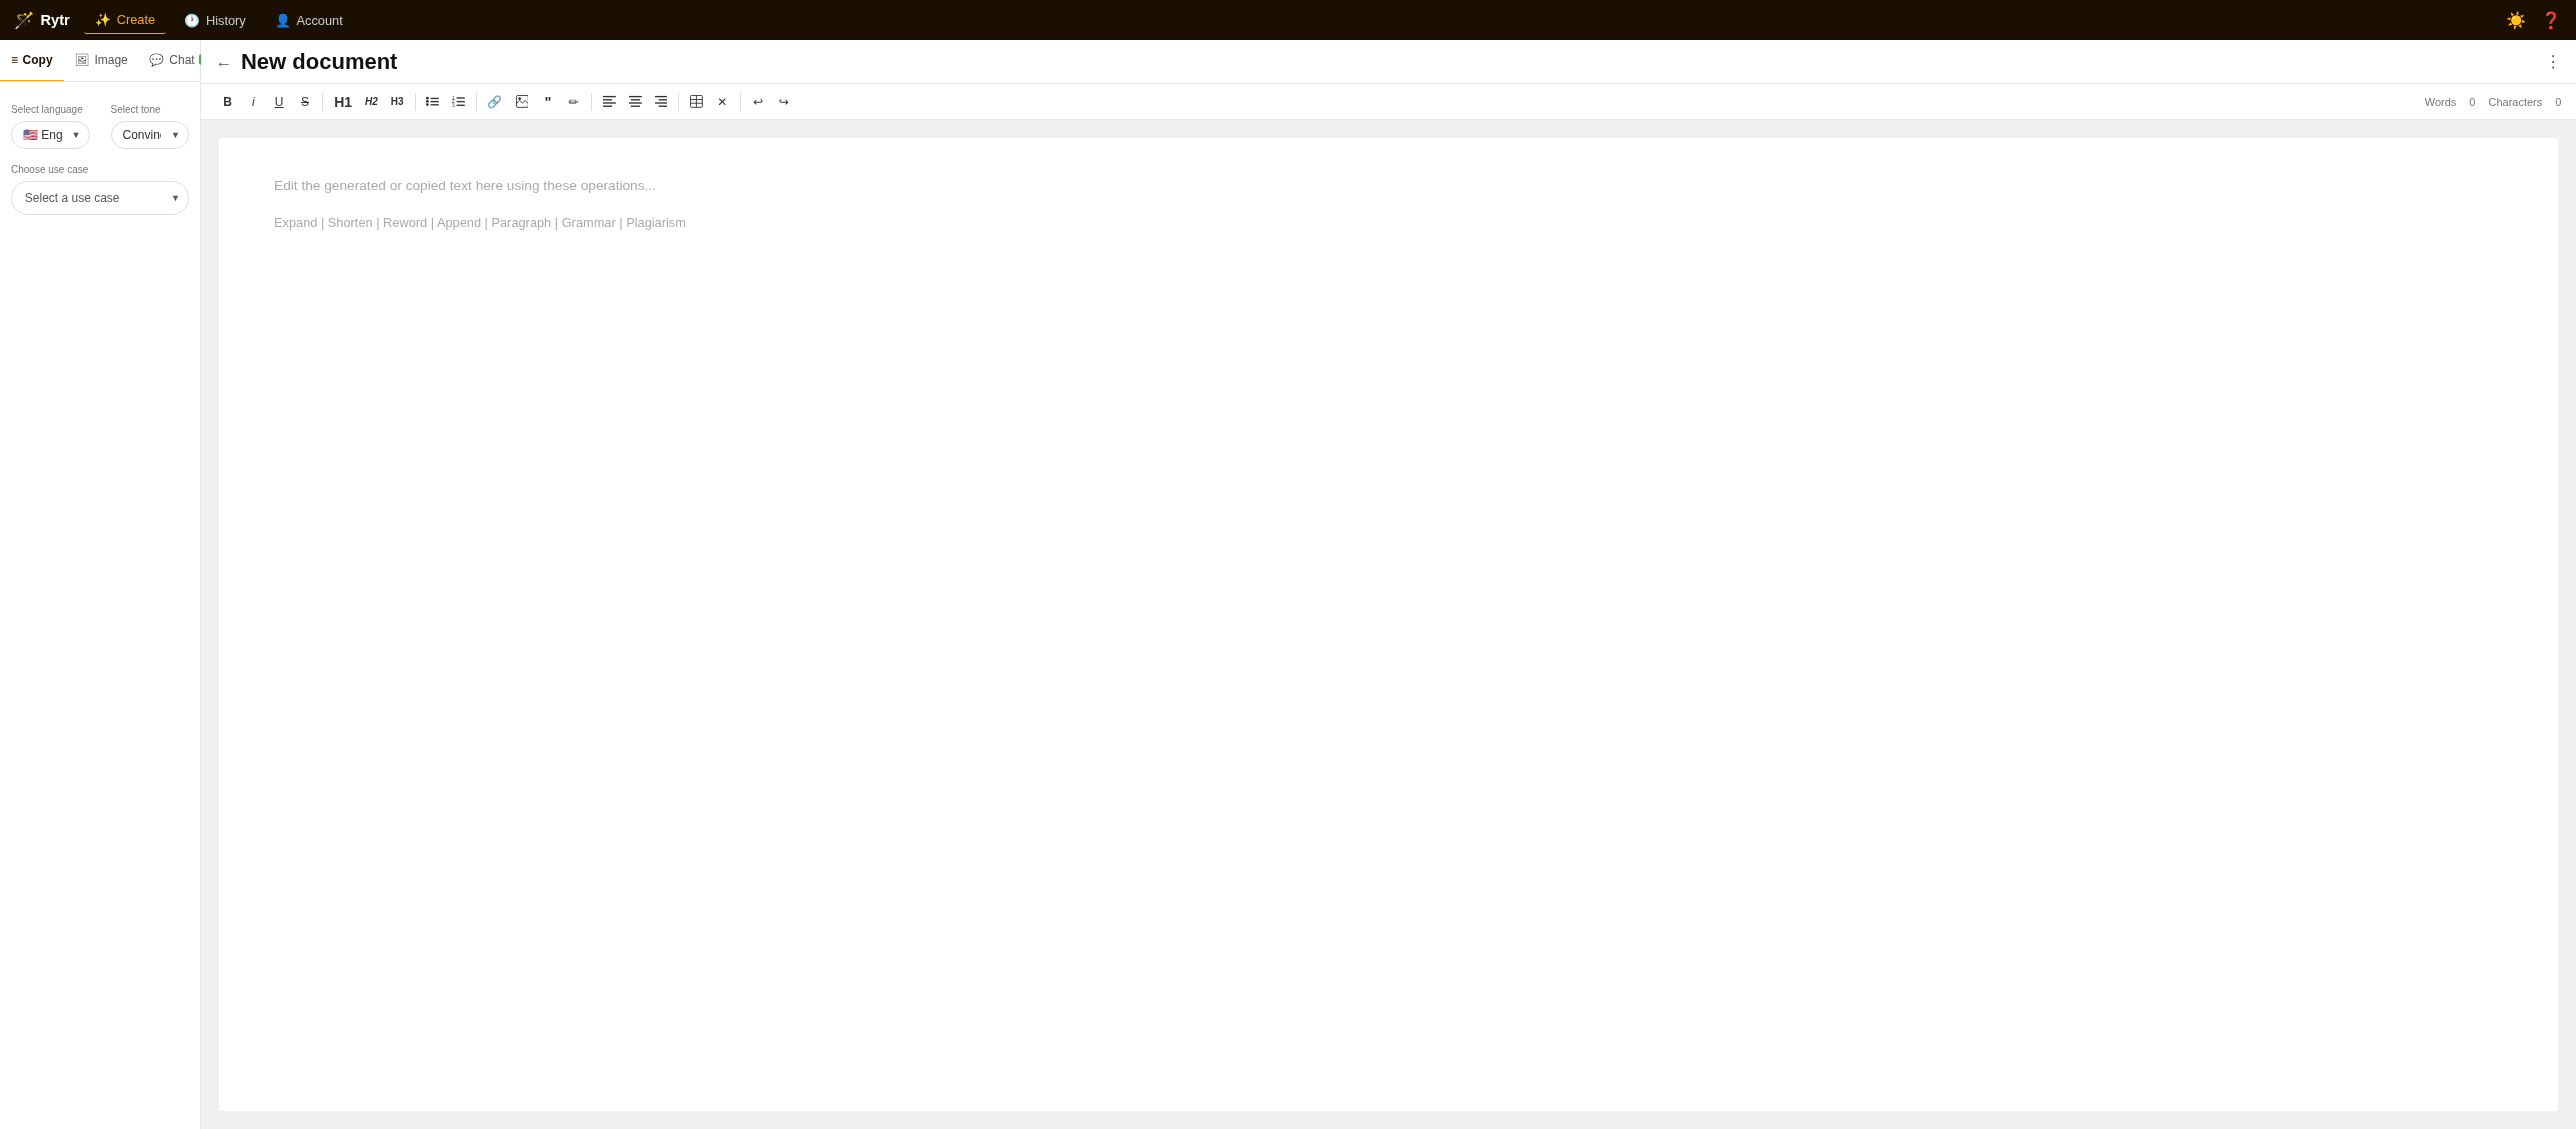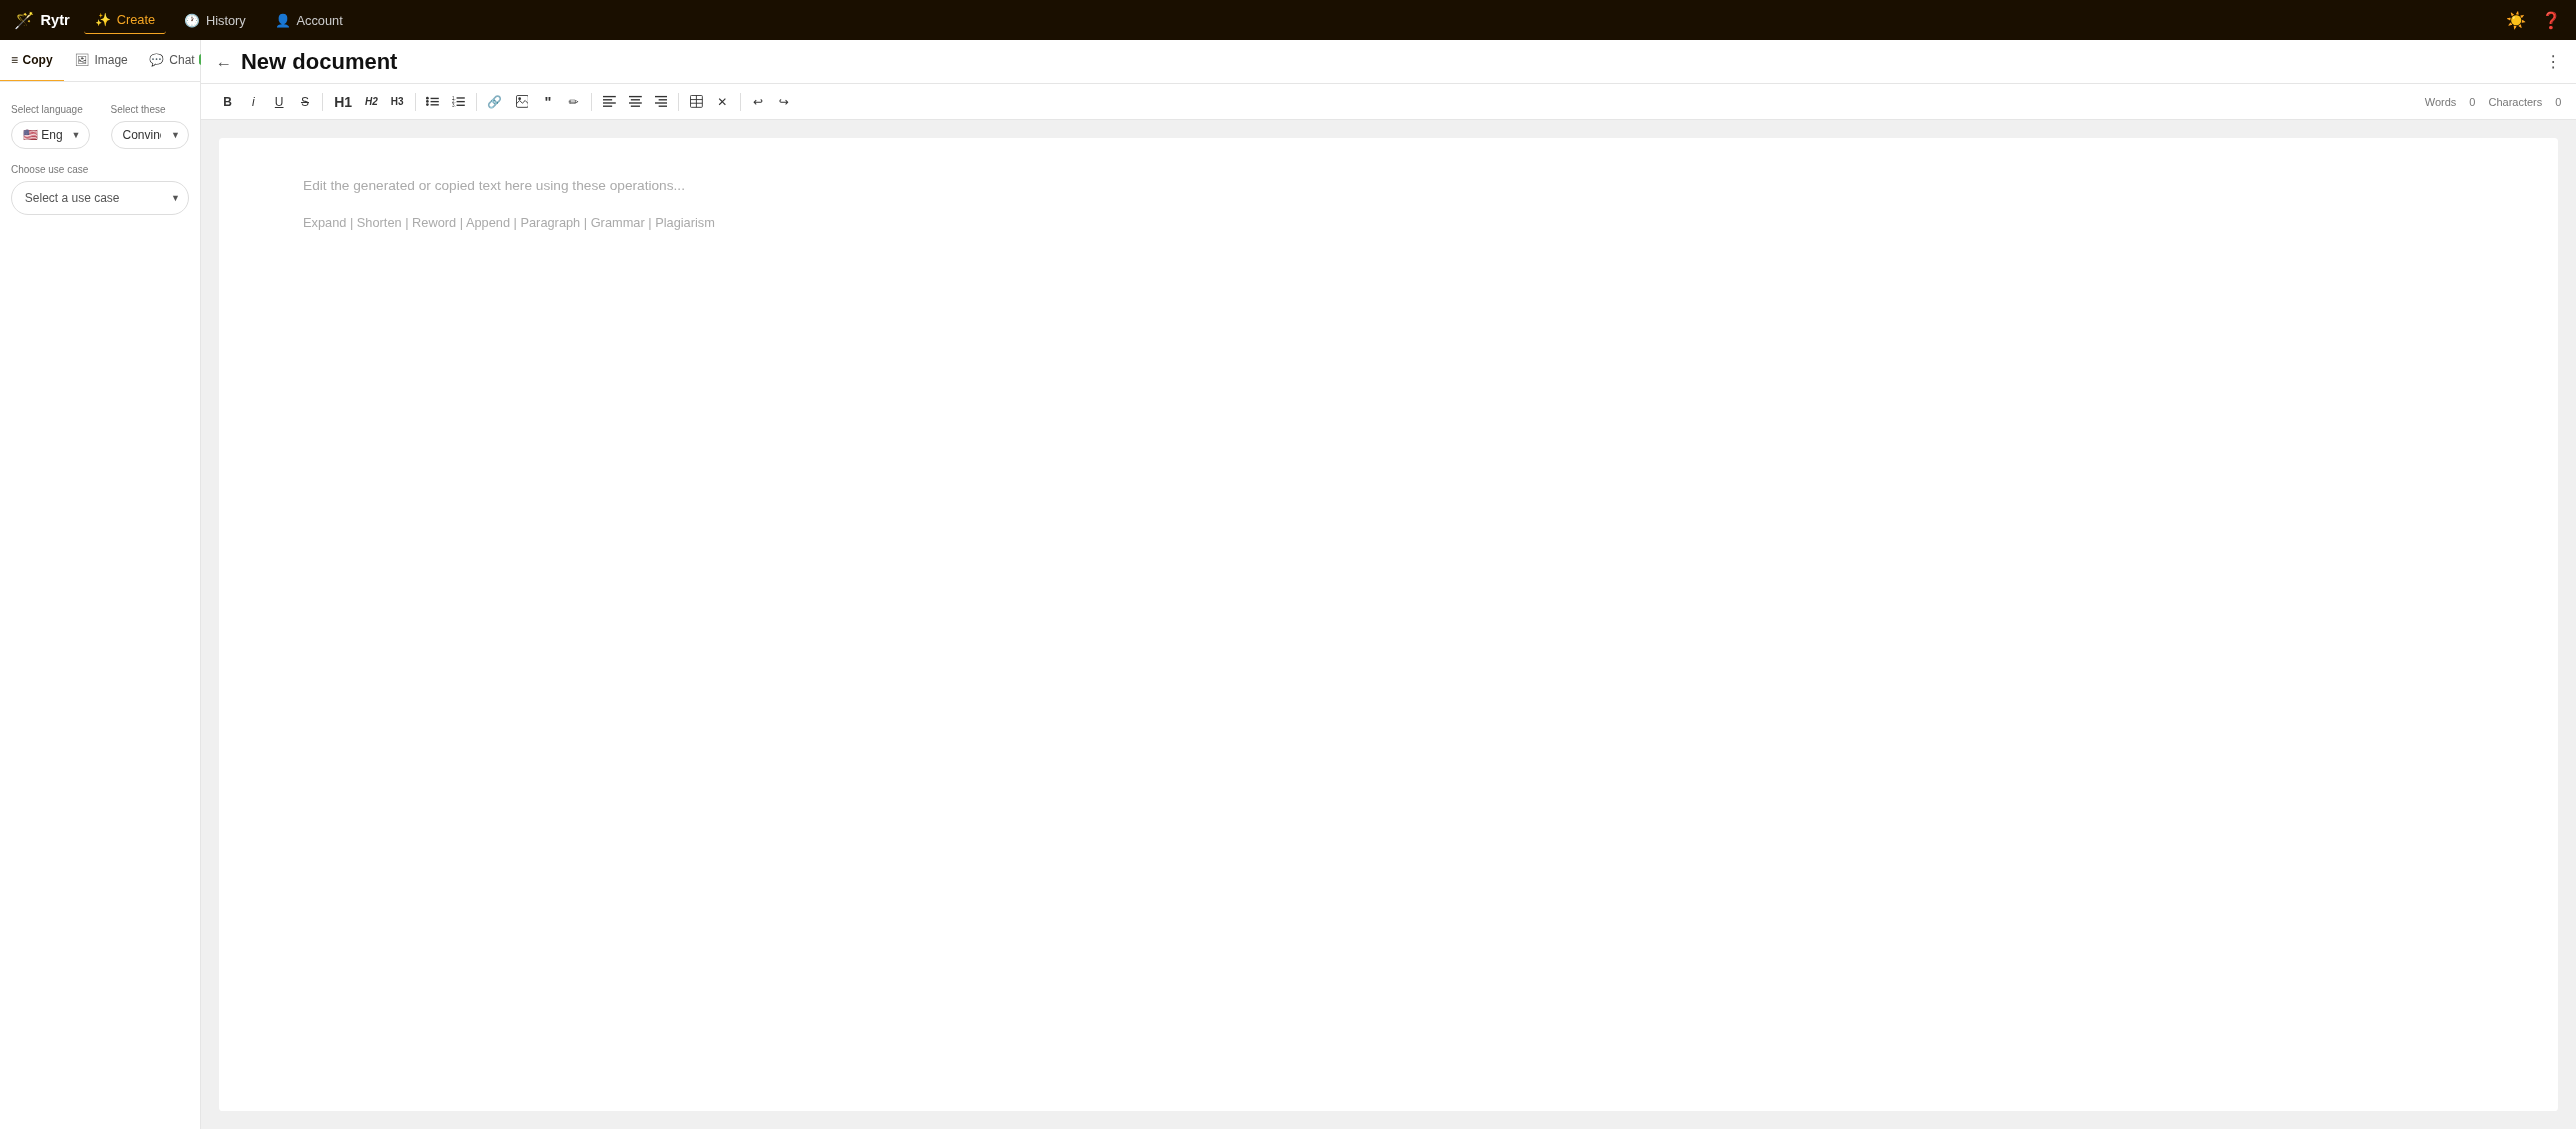--- a/index.html
+++ b/index.html
@@ -241,21 +241,21 @@
       color: #777;
       font-size: 11px;
     }
 
     
     .editor-body {
       flex: 1;
       background: #fff;
       margin: 18px;
       border-radius: 3.6px;
-      padding: 36px 84px;
+      padding: 36px 55px;
       overflow-y: auto;
     }
     .editor-placeholder {
       color: #aaa;
       font-size: 13.7px;
       line-height: 1.7;
     }
     .editor-operations {
       color: #aaa;
       font-size: 12.8px;
@@ -314,21 +314,21 @@
         <div style="flex:1">
           <label class="form-label">Select language</label>
           <div class="select-wrapper">
             <select class="select-control">
               <option>🇺🇸 English</option>
             </select>
             <span class="select-arrow">▼</span>
           </div>
         </div>
         <div style="flex:1">
-          <label class="form-label">Select these</label>
+          <label class="form-label">Select tone</label>
           <div class="select-wrapper">
             <select class="select-control">
               <option>Convincing</option>
             </select>
             <span class="select-arrow">▼</span>
           </div>
         </div>
       </div>
 
       <div class="form-group">

